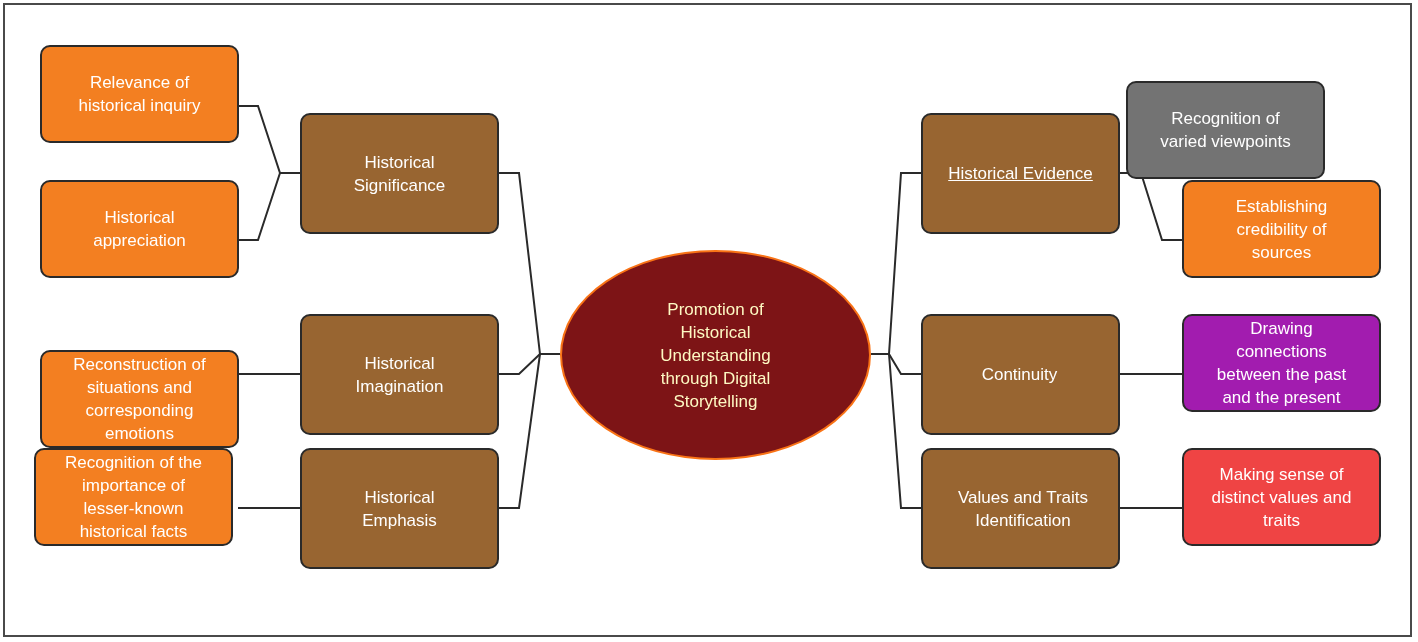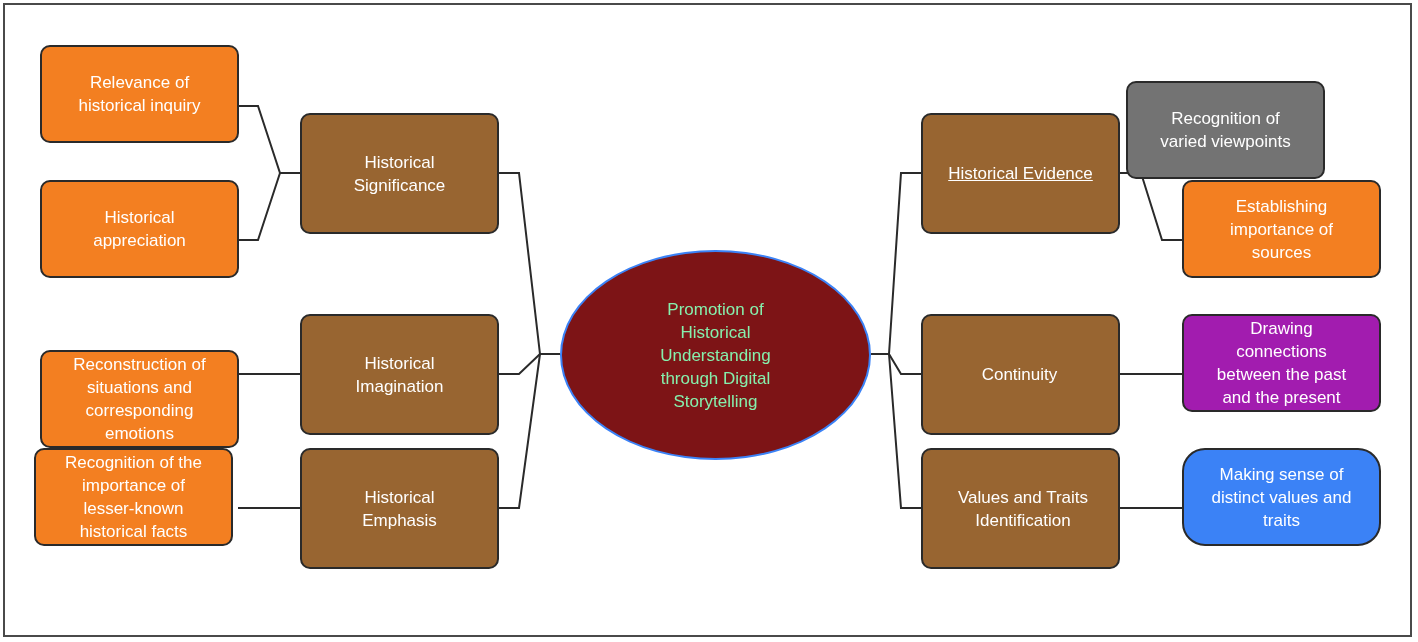--- a/index.html
+++ b/index.html
@@ -8,23 +8,23 @@
   .frame { position: absolute; left: 3px; top: 3px; width: 1409px; height: 634px;
            border: 2px solid #4a4a4a; box-sizing: border-box; background: #fff; }
   svg.lines { position: absolute; left: 0; top: 0; }
   .box { position: absolute; box-sizing: border-box; border: 2px solid #2a2a2a;
          border-radius: 10px; display: flex; align-items: center; justify-content: center;
          text-align: center; color: #ffffff; font-size: 17px; line-height: 23px;
          padding: 6px 10px; white-space: pre-line; }
   .leaf { background: #f37f21; width: 199px; height: 98px; }
   .theme { background: #986531; width: 199px; height: 121px; }
   .center { position: absolute; left: 560px; top: 250px; width: 311px; height: 210px;
-            border-radius: 50%; background: #7d1416; border: 2px solid #3b82f6;
+            border-radius: 50%; background: #7d1416; border: 2px solid #f97316;
             box-sizing: border-box; display: flex; align-items: center; justify-content: center;
-            text-align: center; color: #86efac; font-size: 17px; line-height: 23px;
+            text-align: center; color: #fef9c3; font-size: 17px; line-height: 23px;
             white-space: pre-line; padding: 0 60px; }
 </style>
 </head>
 <body>
 
 <div class="frame"></div>
 
 <svg class="lines" width="1418" height="642">
   <g stroke="#2a2a2a" stroke-width="2" fill="none">
 
@@ -76,21 +76,21 @@
 Storytelling</div>
 
 <div class="box theme" style="left: 921px; top: 113px; background: rgb(152, 101, 49); text-decoration: underline;">Historical Evidence</div>
 <div class="box theme" style="left: 921px; top: 314px; background: rgb(152, 101, 49); padding-left: 8px;">Continuity</div>
 <div class="box theme" style="left: 921px; top: 448px; background: rgb(152, 101, 49); padding-left: 15px;">Values and Traits
 Identification</div>
 
 <div class="box leaf" style="left: 1126px; top: 45px; background: #737373; margin-top: 36px;">Recognition of
 varied viewpoints</div>
 <div class="box leaf" style="left: 1182px; top: 180px; background: rgb(243, 127, 33);">Establishing
-importance of
+credibility of
 sources</div>
 <div class="box leaf" style="left: 1182px; top: 314px; background: #a21caf;">Drawing
 connections
 between the past
 and the present</div>
-<div class="box leaf" style="left: 1182px; top: 448px; background: #3b82f6; border-radius: 23px;">Making sense of
+<div class="box leaf" style="left: 1182px; top: 448px; background: #ef4444;">Making sense of
 distinct values and
 traits</div>
 
 </body></html>

